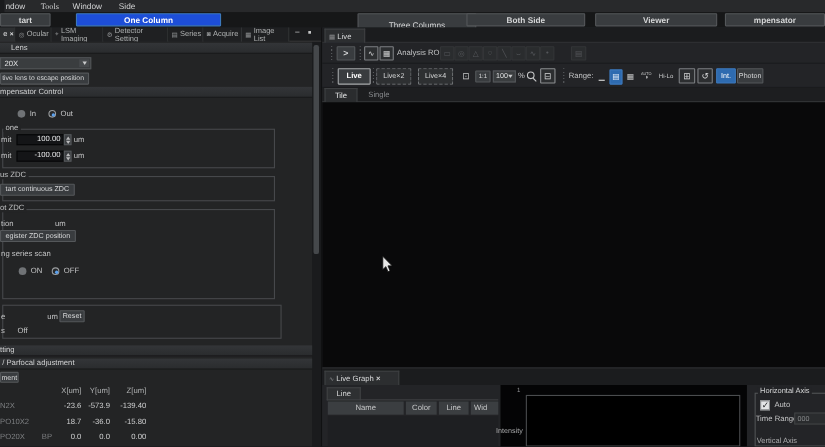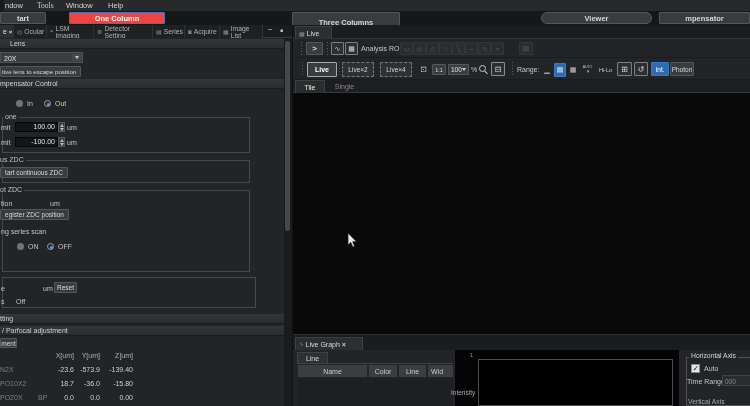--- a/index.html
+++ b/index.html
@@ -52,28 +52,29 @@
 </style>
 </head>
 <body>
 
 <div id="app">
 
   <div class="abs" style="left:4px;top:0;width:750px;height:21px;background:#28292b;border-bottom:1px solid #0c0d0e;">
     <span class="abs" style="left:1px;top:1px;font-size:7.5px;color:#d2d3d4;">ndow</span>
     <span class="abs" style="left:33px;top:1px;font-size:7.5px;color:#d2d3d4;font-family:Liberation Serif, serif;">Tools</span>
     <span class="abs" style="left:62px;top:1px;font-size:7.5px;color:#d2d3d4;">Window</span>
-    <span class="abs" style="left:104px;top:1px;font-size:7.5px;color:#d2d3d4;">Help</span>
+    <span class="abs" style="left:104px;top:1px;font-size:7.5px;color:#d2d3d4;">Side</span>
   </div>
 
   <div class="abs" style="left:0;top:11px;width:750px;height:14px;background:#161718;"></div>
   <div class="btn" style="left:0;top:12px;width:46px;height:12px;font-weight:bold;font-size:7.5px;">tart</div>
-  <div class="btn" style="left:69px;top:12px;width:96px;height:12px;font-weight:bold;font-size:7.5px;background:#ef4444;border-color:#3c78bb;color:#ffffff;">One Column</div>
-  <div class="btn" style="left:292px;top:12px;width:108px;height:20px;font-weight:bold;font-size:7.5px;">Three Columns</div>
-  <div class="btn" style="left:541px;top:12px;width:111px;height:12px;font-weight:bold;font-size:7.5px;border-radius:6px;">Viewer</div>
+  <div class="btn" style="left:69px;top:12px;width:132px;height:12px;font-weight:bold;font-size:7.5px;background:#1d4ed8;border-color:#3c78bb;color:#ffffff;">One Column</div>
+  <div class="btn" style="left:325px;top:12px;width:108px;height:20px;font-weight:normal;font-size:7.5px;">Three Columns</div>
+  <div class="btn" style="left:424px;top:12px;width:108px;height:12px;font-weight:bold;font-size:7.5px;">Both Side</div>
+  <div class="btn" style="left:541px;top:12px;width:111px;height:12px;font-weight:bold;font-size:7.5px;">Viewer</div>
   <div class="btn" style="left:659px;top:12px;width:91px;height:12px;font-weight:bold;font-size:7.5px;">mpensator</div>
 
   <div class="abs" style="left:0;top:25px;width:293px;height:13px;background:#1b1c1e;border-bottom:1px solid #38393b;"></div>
   <div class="ltab" style="left:0;width:14px;background:#2d2f31;color:#e2e3e4;">
     <span>e</span>
     <span style="font-size:6px;font-weight:bold;">×</span>
   </div>
   <div class="ltab" style="left:14px;width:33px;">
     <span class="ic">◎</span>
     <span>Ocular</span>

